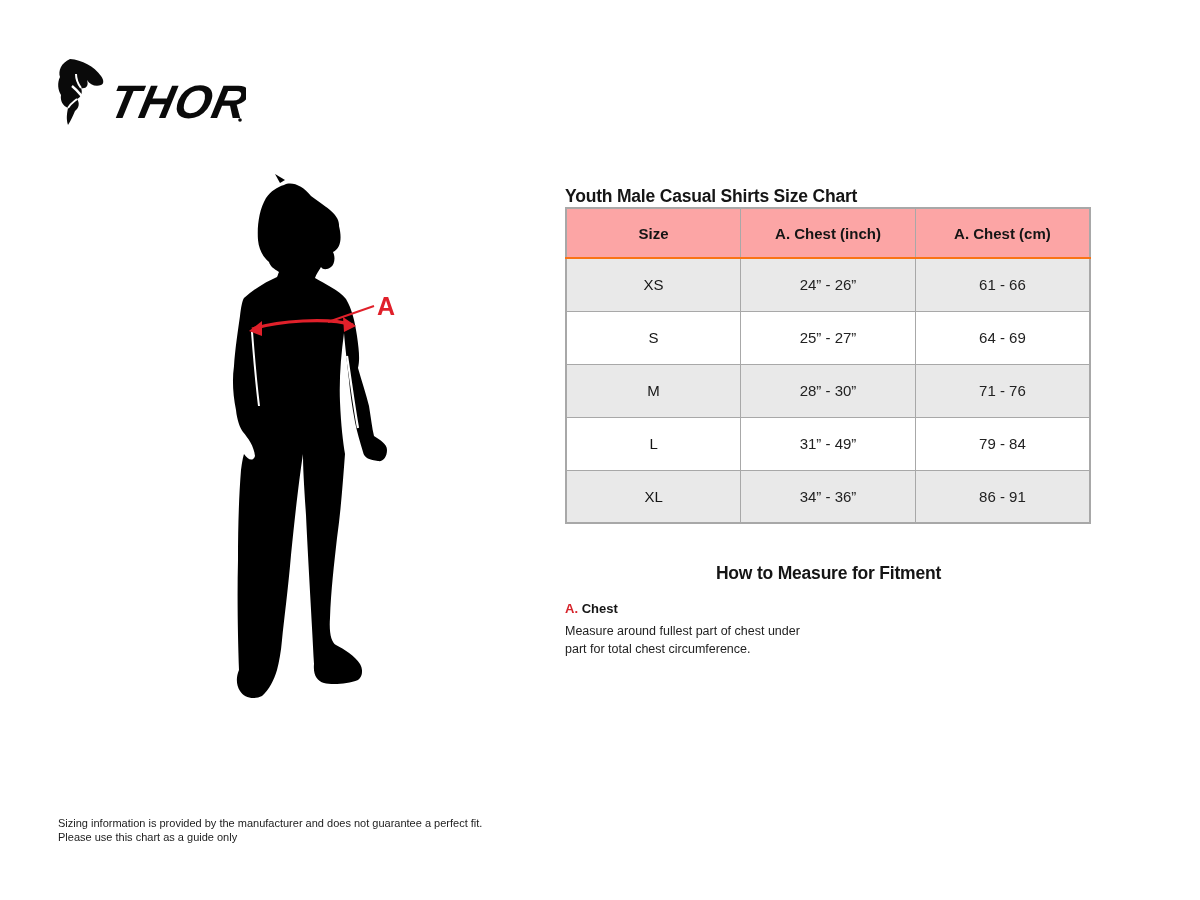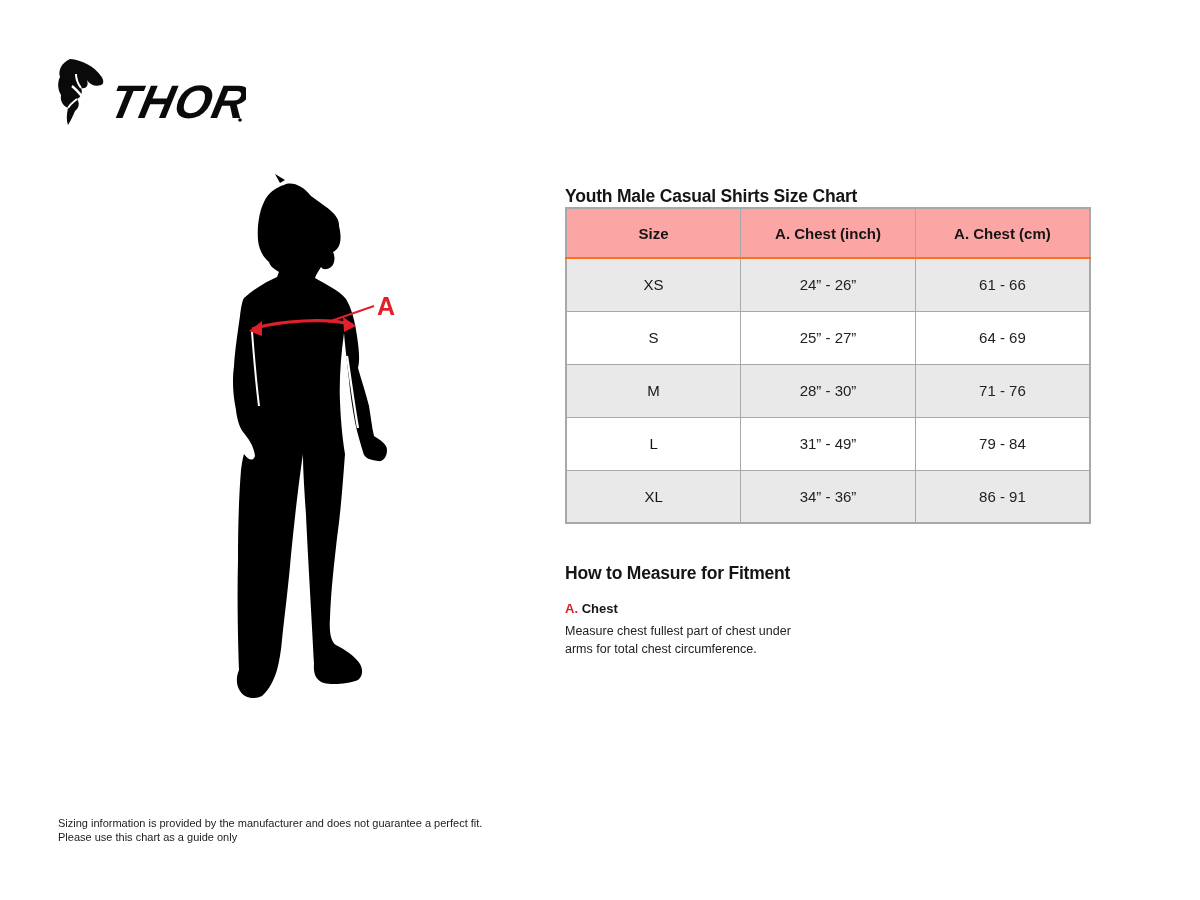--- a/index.html
+++ b/index.html
@@ -29,21 +29,21 @@
     background: #fca5a5; font-weight: bold; height: 50px;
     border-bottom: 2px solid #f97316; color: #151515;
   }
   table.size-chart tbody td { height: 53px; background: #ffffff; }
   table.size-chart tbody tr:nth-child(odd) td { background: #e9e9e9; }
   table.size-chart tbody td:first-child { font-weight: normal; color: #151515; }
 
   .measure-section { margin-top: 39px; }
   .measure-heading {
     font-size: 17.5px; font-weight: bold; color: #151515;
-    letter-spacing: -0.2px; margin-bottom: 17px;
+    letter-spacing: -0.2px; margin-bottom: 17px; text-align: center;
   }
   .measure-item-title { font-size: 13px; font-weight: bold; color: #151515; margin-bottom: 6px; }
   .measure-key { color: #d6232a; }
   .measure-desc { font-size: 12.5px; line-height: 1.45; color: #222; width: 245px; }
 
   .footer {
     position: absolute; left: 58px; top: 816px;
     font-size: 11px; line-height: 1.3; color: #1c1c1c;
   }
 
@@ -180,20 +180,20 @@
         </tr>
       </tbody>
   </table>
 
   <div class="measure-section">
     <div class="measure-heading">How to Measure for Fitment</div>
     <div class="measure-item-title">
       <span class="measure-key">A.</span>
       <span>Chest</span>
     </div>
-    <div class="measure-desc">Measure chest fullest part of chest under arms for total chest circumference.</div>
+    <div class="measure-desc">Measure around fullest part of chest under part for total chest circumference.</div>
   </div>
 </div>
 
 <div class="footer">
   <div>Sizing information is provided by the manufacturer and does not guarantee a perfect fit.</div>
   <div>Please use this chart as a guide only</div>
 </div>
 
 </body></html>

